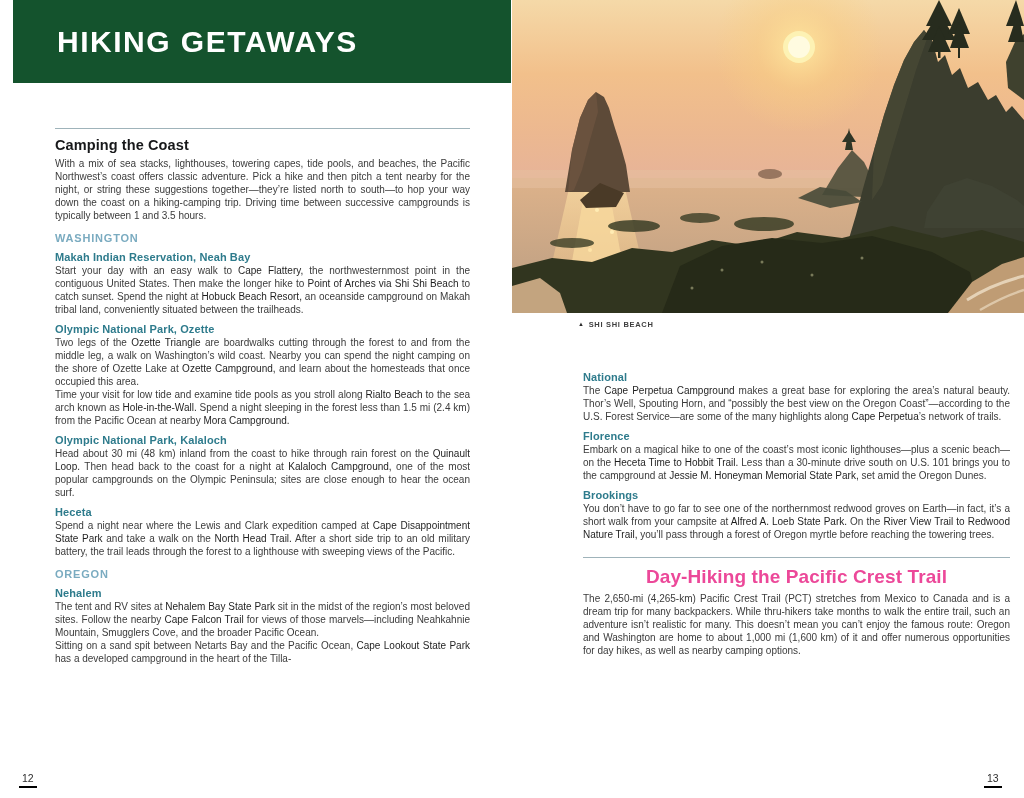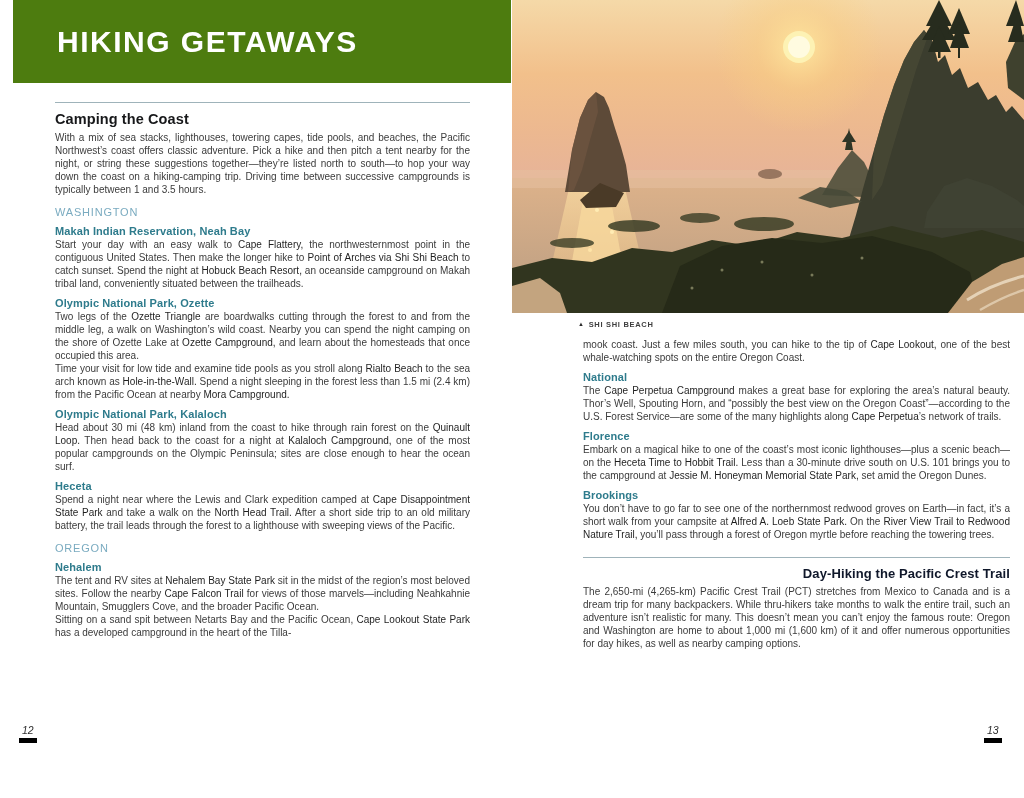--- a/index.html
+++ b/index.html
@@ -8,69 +8,69 @@
     font-family:"Liberation Sans",sans-serif;overflow:hidden;
     -webkit-font-smoothing:antialiased;
   }
   .page{position:absolute;top:0;height:798px;}
   #page-left{left:0;width:512px;}
   #page-right{left:512px;width:512px;}
 
   
   .banner{
     position:absolute;left:13px;top:0;width:498px;height:83px;
-    background:#4d7c0f;display:flex;align-items:center;
+    background:#14532d;display:flex;align-items:center;
   }
   .banner h1{
     margin:0 0 0 44px;color:#ffffff;font-size:30px;font-weight:bold;
     letter-spacing:1.5px;
   }
 
   
-  .col{position:absolute;text-align:justify;}
+  .col{position:absolute;text-align:justify;margin-top:26px;}
   #col-left{left:55px;top:102px;width:415px;}
   #col-right{left:71px;top:338px;width:427px;}
 
   .rule{border:none;border-top:1.5px solid #9fb3ba;margin:0 0 8px 0;}
   .rule2{border:none;border-top:1.5px solid #9fb3ba;margin:16px 0 0 0;}
 
   h2.section-title{
     margin:0 0 4px 0;font-size:14.5px;color:#17181a;font-weight:bold;
     letter-spacing:.1px;text-align:left;
   }
   h2.section-title2{
-    margin:8px 0 4px 0;font-size:13px;color:#0f172a;font-weight:bold;
-    letter-spacing:.1px;text-align:right;
+    margin:8px 0 4px 0;font-size:19px;color:#ec4899;font-weight:bold;
+    letter-spacing:.1px;text-align:center;
   }
   .body-text{
     margin:0;font-size:10px;line-height:13px;color:#3b3b3b;
   }
   .region{
-    margin:10px 0 0 0;font-size:11px;font-weight:normal;color:#7aabc0;
+    margin:10px 0 0 0;font-size:11px;font-weight:bold;color:#7aabc0;
     letter-spacing:.8px;text-align:left;
   }
   .entry h4{
     margin:7px 0 1px 0;font-size:11px;font-weight:bold;color:#2e7b8c;
     text-align:left;letter-spacing:.1px;
   }
   .b{font-weight:normal;color:#1f1f1f;}
 
   
   .photo{position:absolute;left:0;top:0;width:512px;height:313px;overflow:hidden;}
   .photo svg{display:block;}
   .caption{
     position:absolute;left:66px;top:320px;font-size:7.5px;color:#3e3e3e;
     letter-spacing:.7px;font-weight:bold;text-align:left;
   }
   .caption .tri{font-size:6px;position:relative;top:-1px;margin-right:4px;color:#2c2c2c;}
 
   
   .pagenum{
-    position:absolute;top:724px;font-size:10.5px;color:#2e2e2e;
-    border-bottom:5px solid #000000;padding:0 3px 2px 3px;font-style:italic;
+    position:absolute;top:772px;font-size:10.5px;color:#2e2e2e;
+    border-bottom:2px solid #000000;padding:0 3px 2px 3px;
   }
   #pagenum-left{left:19px;}
   #pagenum-right{left:472px;}
 </style>
 </head>
 <body>
 
 <div class="page" id="page-left">
 
   <div class="banner">
@@ -205,21 +205,20 @@
       <path d="M468,310 Q492,296 512,290" stroke="#f2e4cd" stroke-width="2.5" fill="none" opacity="0.6"></path>
       <polygon points="0,286 28,278 48,293 55,313 0,313" fill="#cbab85" opacity="0.95"></polygon>
     </svg>
   </div>
 
   <div class="caption">
     <span class="tri">▲</span><span>SHI SHI BEACH</span>
   </div>
 
   <div class="col" id="col-right">
-    <p class="body-text"><span>mook coast. Just a few miles south, you can hike to the tip of </span><span class="b">Cape Lookout,</span><span> one of the best whale-watching spots on the entire Oregon Coast.</span></p>
 
     <div class="entry">
       <h4>National</h4>
       <p class="body-text"><span>The </span><span class="b">Cape Perpetua Campground</span><span> makes a great base for exploring the area’s natural beauty. Thor’s Well, Spouting Horn, and “possibly the best view on the Oregon Coast”—according to the U.S. Forest Service—are some of the many highlights along </span><span class="b">Cape Perpetua</span><span>’s network of trails.</span></p>
     </div>
     <div class="entry">
       <h4>Florence</h4>
       <p class="body-text"><span>Embark on a magical hike to one of the coast’s most iconic lighthouses—plus a scenic beach—on the </span><span class="b">Heceta Time to Hobbit Trail.</span><span> Less than a 30-minute drive south on U.S. 101 brings you to the campground at </span><span class="b">Jessie M. Honeyman Memorial State Park,</span><span> set amid the Oregon Dunes.</span></p>
     </div>
     <div class="entry">

